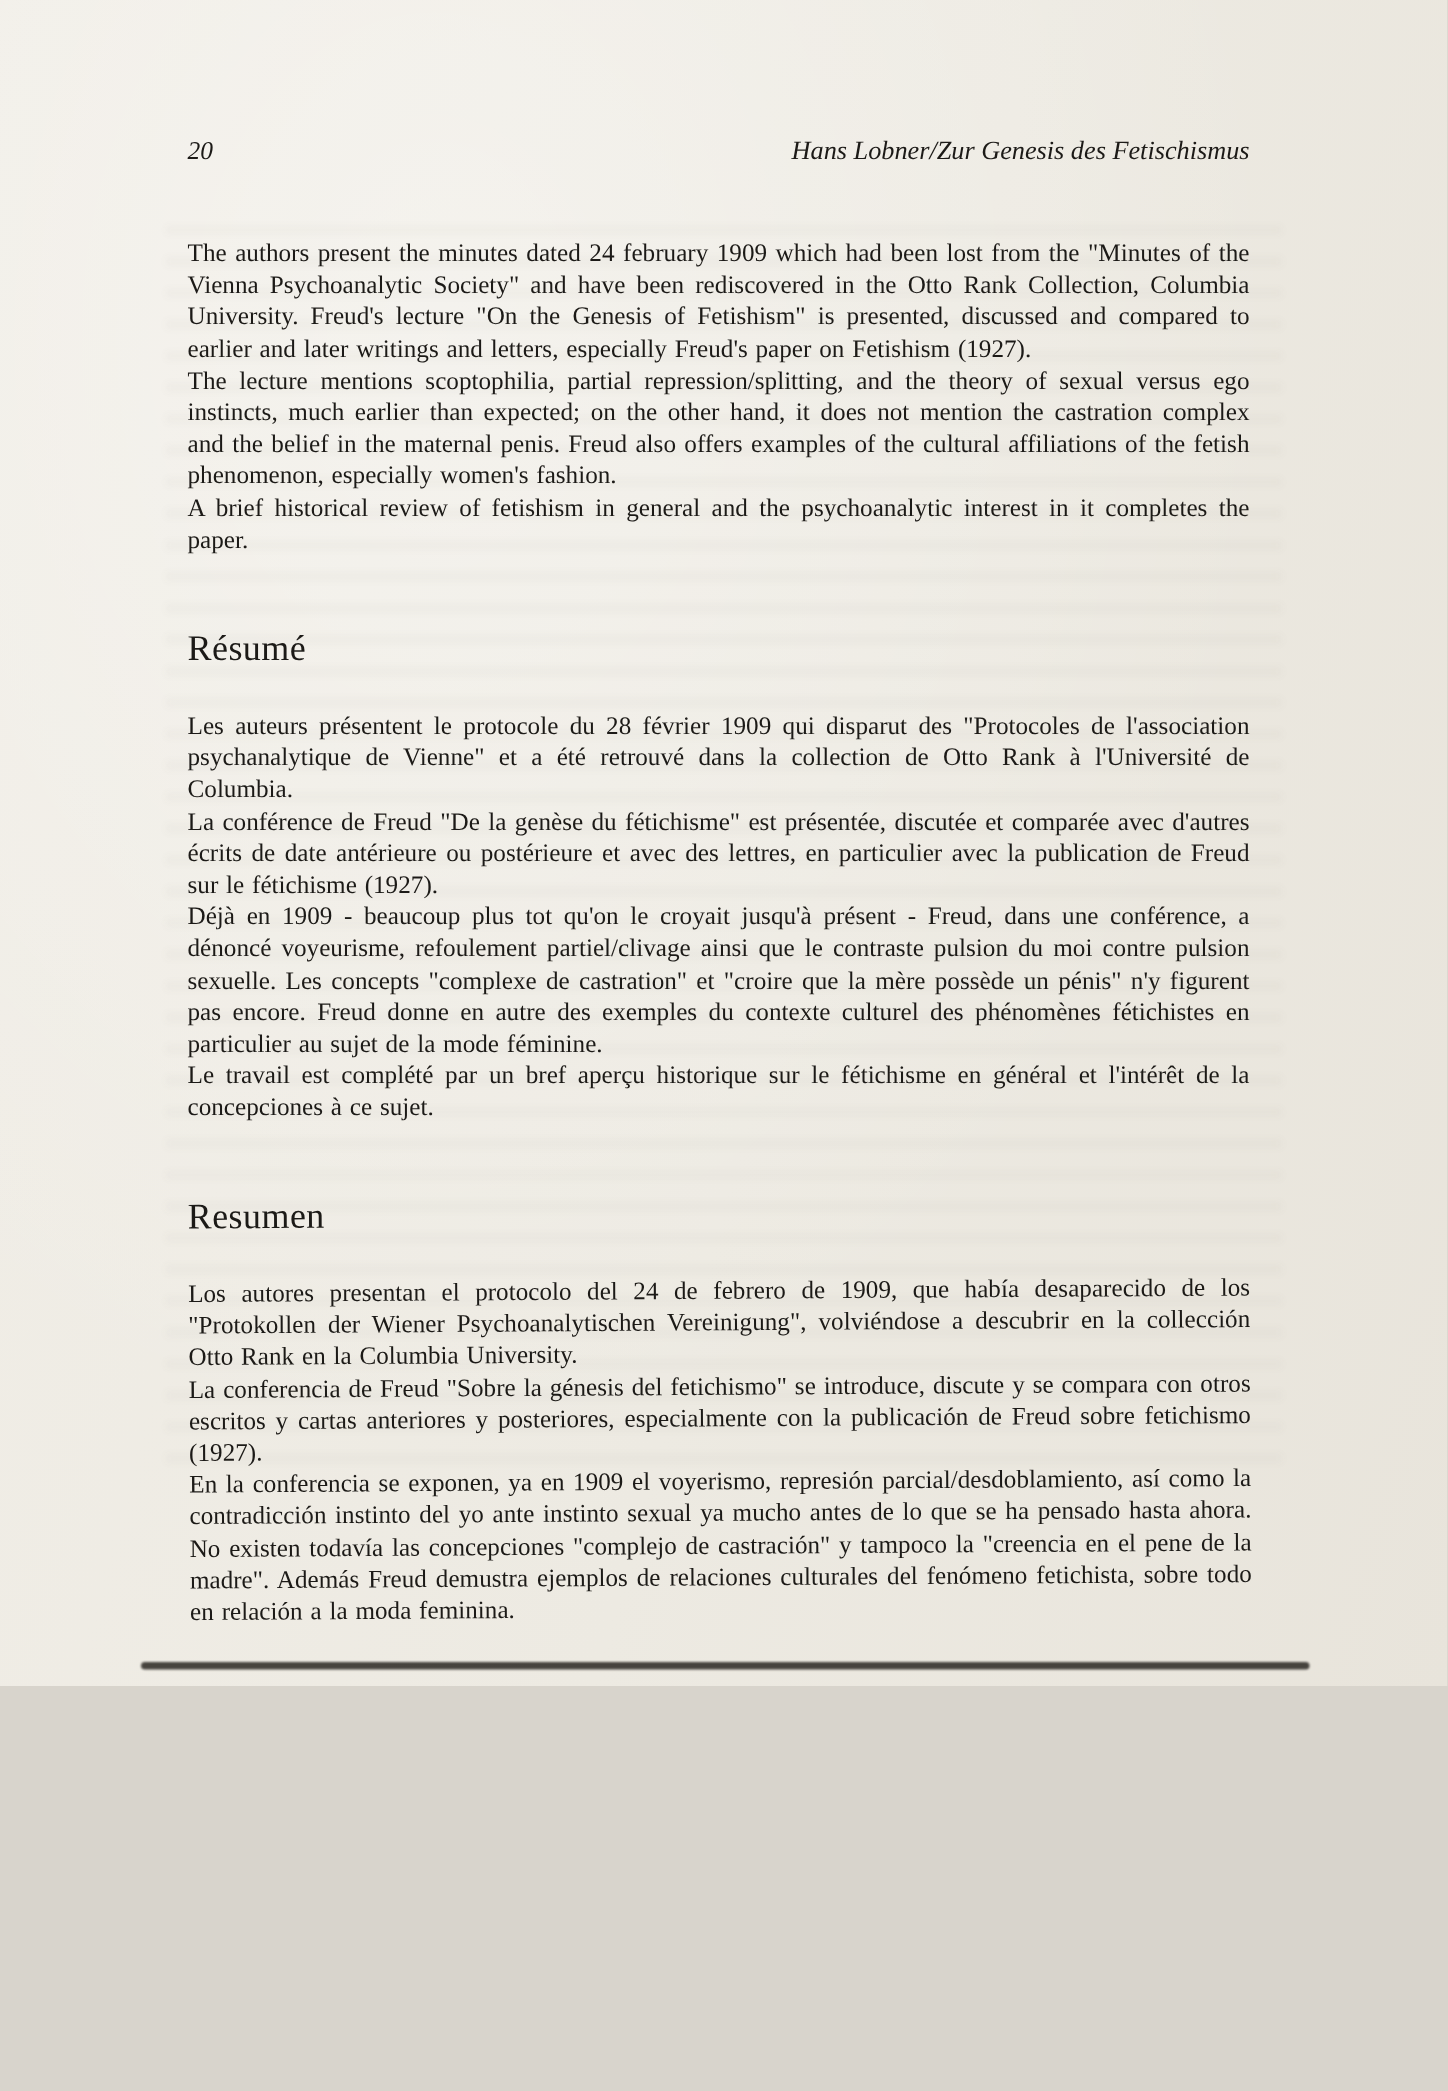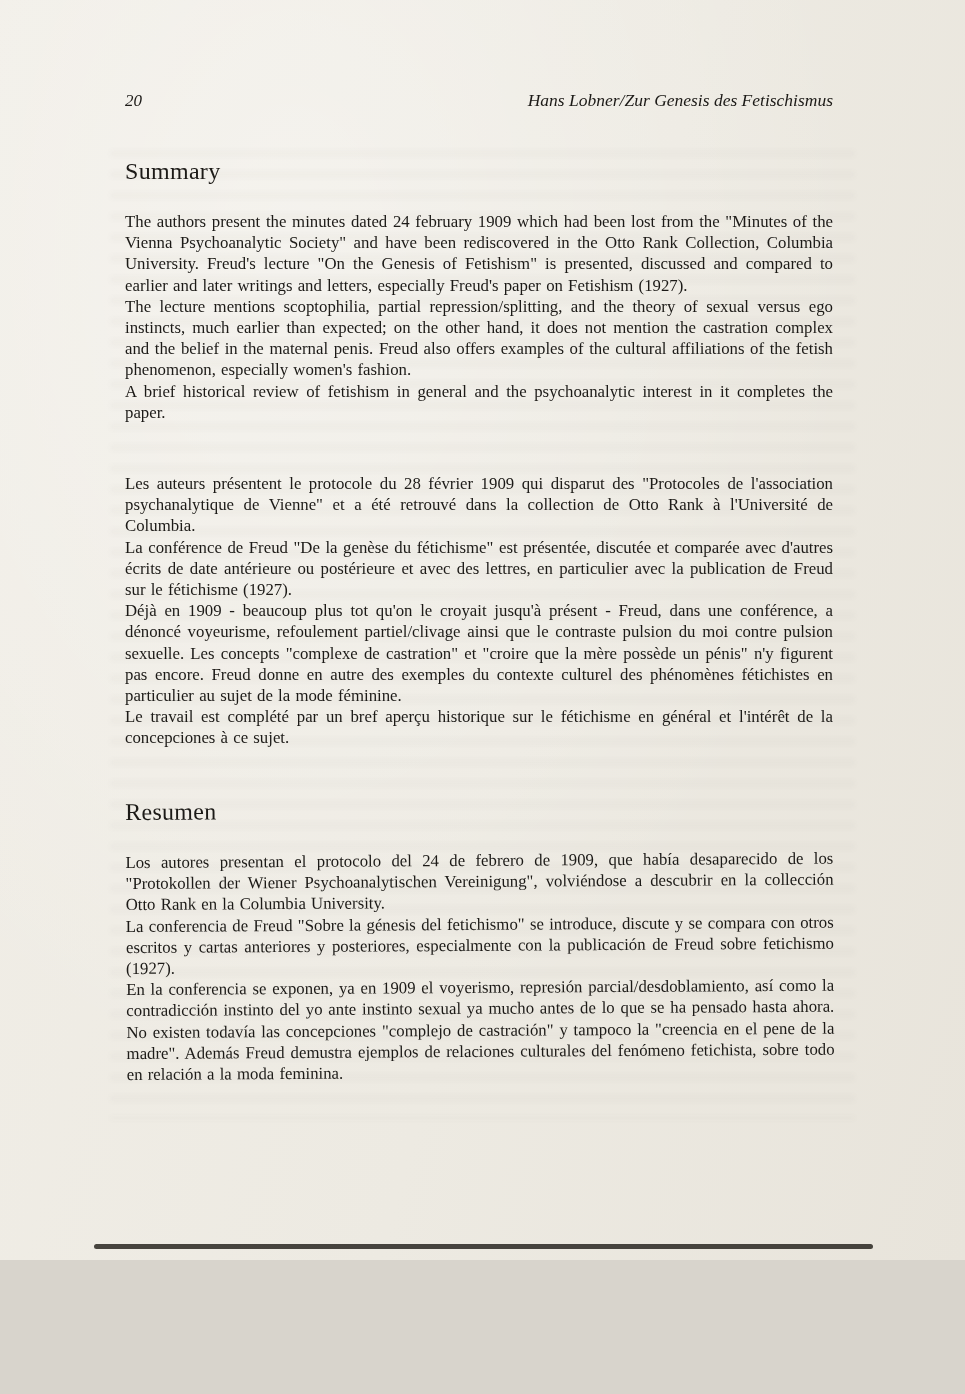--- a/index.html
+++ b/index.html
@@ -4,21 +4,21 @@
 <title>Scanned Page 20 — Summary / Résumé / Resumen</title>
 <style>
   html, body {
     margin: 0;
     padding: 0;
     background: #d8d4cc;
   }
   .page {
     position: relative;
     width: 965px;
-    height: 1260px;
+    height: 1124px;
     margin: 0 auto;
     background:
       radial-gradient(ellipse at 30% 20%, rgba(255,255,255,0.35), rgba(255,255,255,0) 60%),
       linear-gradient(105deg, #f1eee7 0%, #edeae2 55%, #e8e4db 100%);
     color: #1c1a17;
     font-family: "Liberation Serif", "DejaVu Serif", serif;
     overflow: hidden;
     box-sizing: border-box;
     padding-left: 48px;
   }
@@ -100,27 +100,27 @@
   <div class="bleedthrough"></div>
 
   <header class="running-header">
     <span class="pagenum">20</span>
     <span class="head-text">Hans Lobner/Zur Genesis des Fetischismus</span>
   </header>
 
   <main class="content">
 
     <section>
-      <h2 class="section-heading">Summary</h2>
       <p class="body-par">The authors present the minutes dated 24 february 1909 which had been lost from the "Minutes of the Vienna Psychoanalytic Society" and have been rediscovered in the Otto Rank Collection, Columbia University. Freud's lecture "On the Genesis of Fetishism" is presented, discussed and compared to earlier and later writings and letters, especially Freud's paper on Fetishism (1927).</p>
       <p class="body-par">The lecture mentions scoptophilia, partial repression/splitting, and the theory of sexual versus ego instincts, much earlier than expected; on the other hand, it does not mention the castration complex and the belief in the maternal penis. Freud also offers examples of the cultural affiliations of the fetish phenomenon, especially women's fashion.</p>
       <p class="body-par">A brief historical review of fetishism in general and the psychoanalytic interest in it completes the paper.</p>
     </section>
 
     <section>
+      <h2 class="section-heading">Résumé</h2>
       <p class="body-par">Les auteurs présentent le protocole du 28 février 1909 qui disparut des "Protocoles de l'association psychanalytique de Vienne" et a été retrouvé dans la collection de Otto Rank à l'Université de Columbia.</p>
       <p class="body-par">La conférence de Freud "De la genèse du fétichisme" est présentée, discutée et comparée avec d'autres écrits de date antérieure ou postérieure et avec des lettres, en particulier avec la publication de Freud sur le fétichisme (1927).</p>
       <p class="body-par">Déjà en 1909 - beaucoup plus tot qu'on le croyait jusqu'à présent - Freud, dans une conférence, a dénoncé voyeurisme, refoulement partiel/clivage ainsi que le contraste pulsion du moi contre pulsion sexuelle. Les concepts "complexe de castration" et "croire que la mère possède un pénis" n'y figurent pas encore. Freud donne en autre des exemples du contexte culturel des phénomènes fétichistes en particulier au sujet de la mode féminine.</p>
       <p class="body-par">Le travail est complété par un bref aperçu historique sur le fétichisme en général et l'intérêt de la concepciones à ce sujet.</p>
     </section>
 
     <section>
       <div class="section-resumen-inner">
         <h2 class="section-heading">Resumen</h2>
         <p class="body-par">Los autores presentan el protocolo del 24 de febrero de 1909, que había desaparecido de los "Protokollen der Wiener Psychoanalytischen Vereinigung", volviéndose a descubrir en la collección Otto Rank en la Columbia University.</p>

